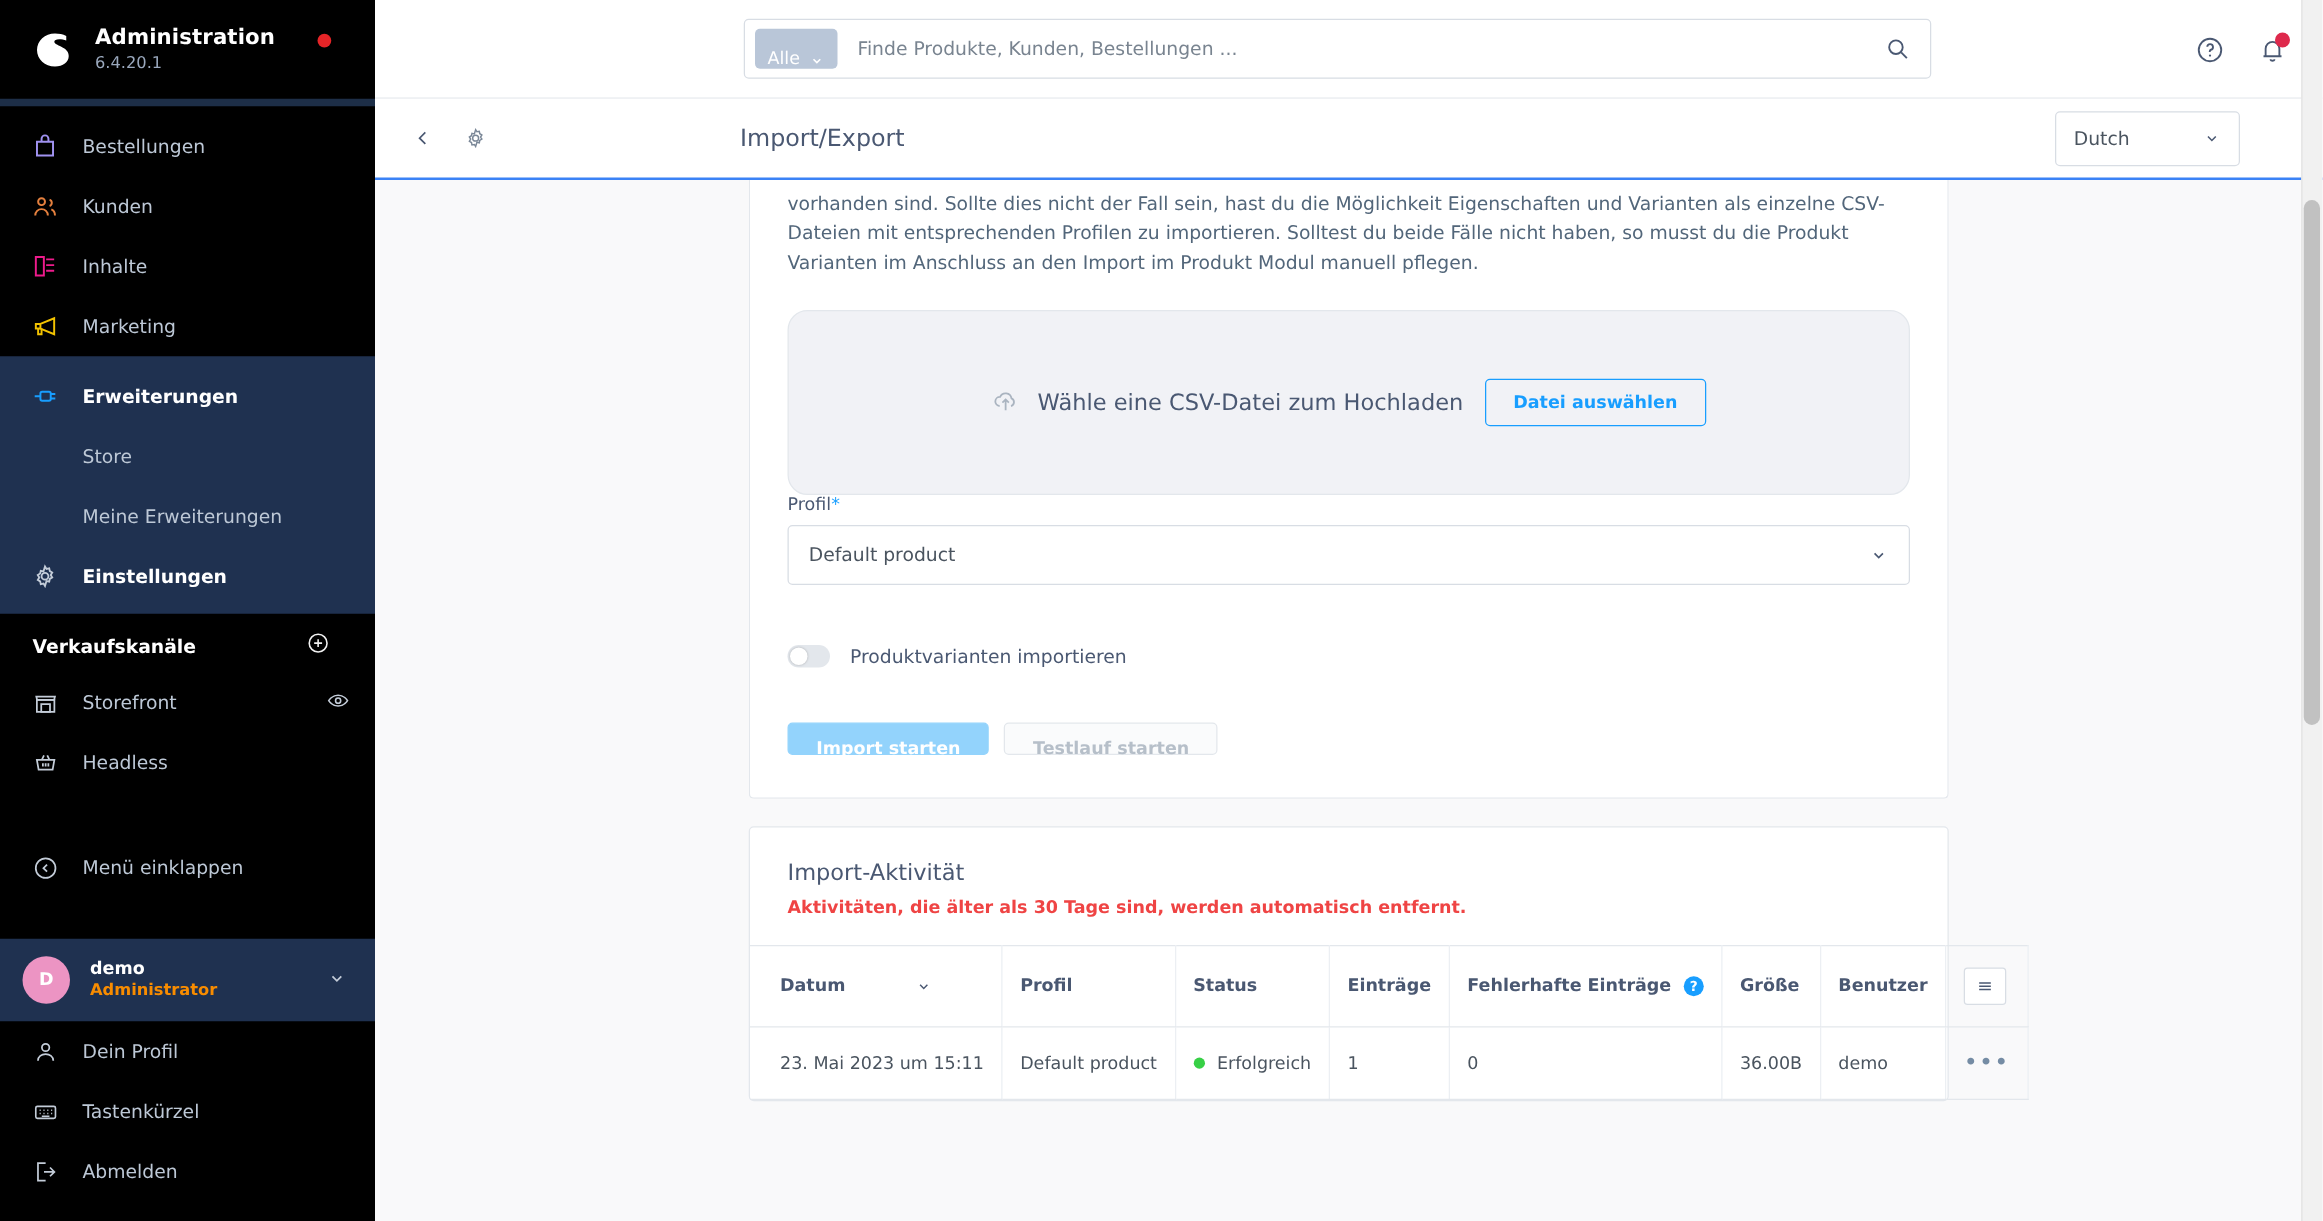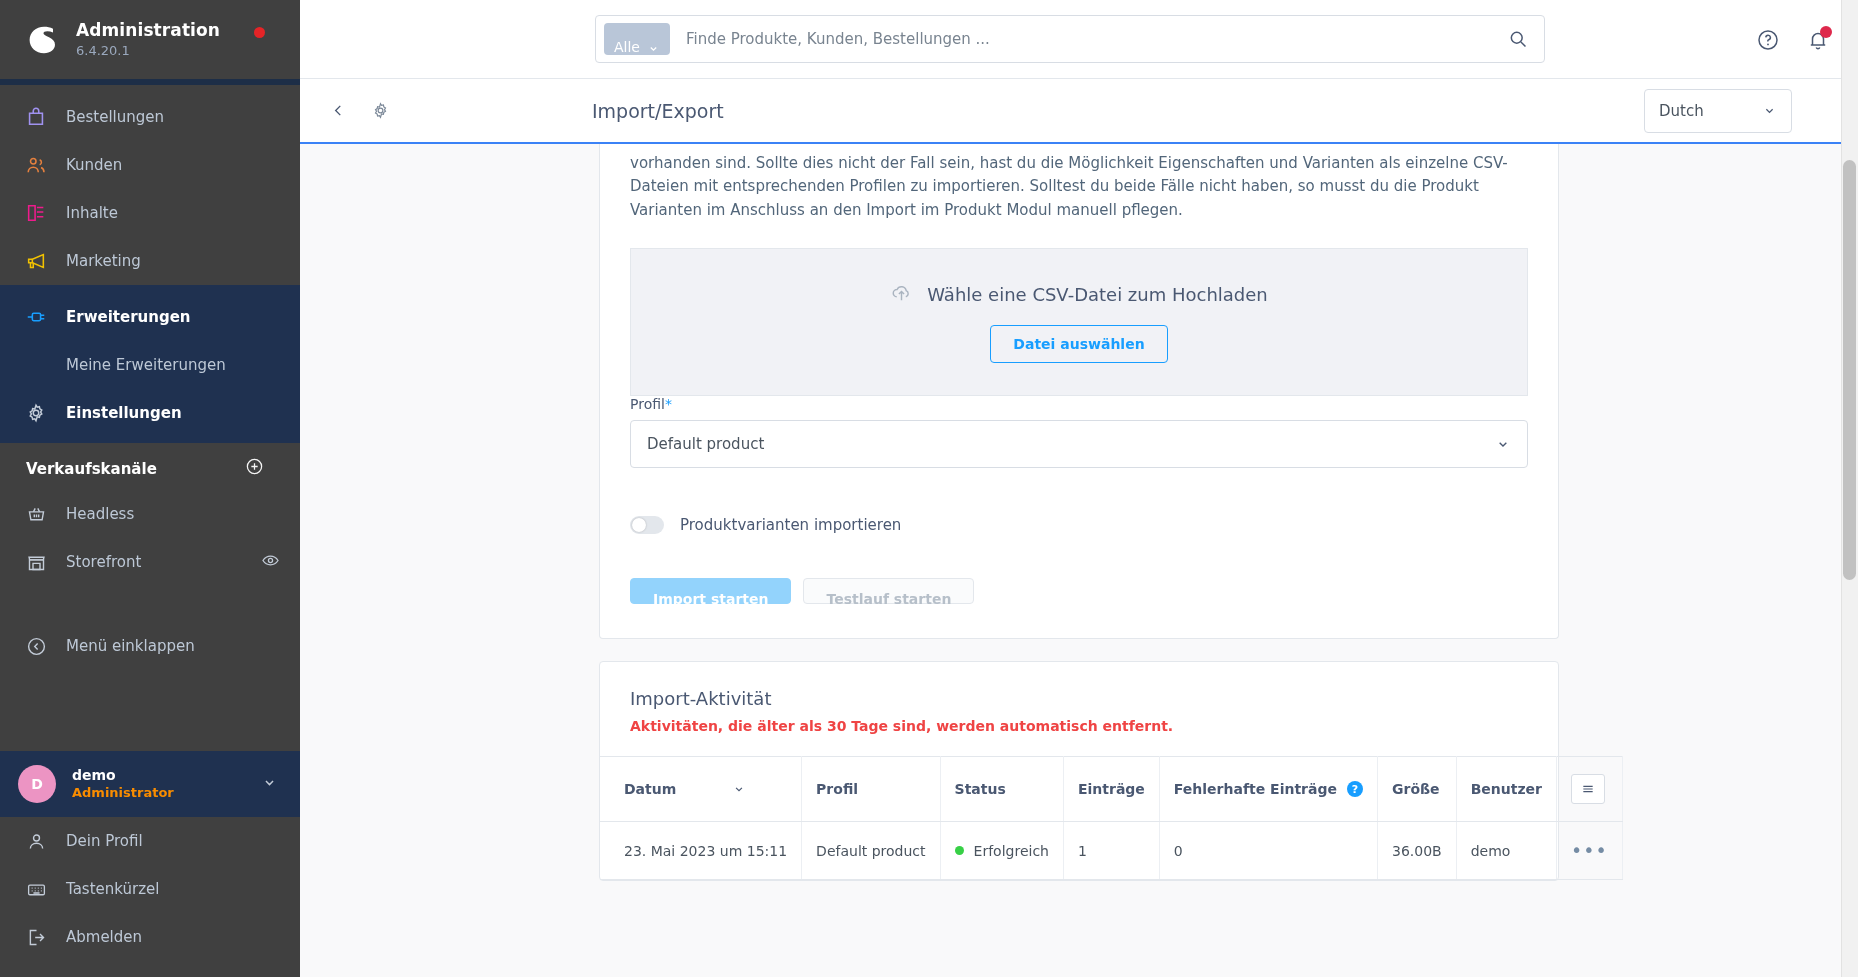--- a/index.html
+++ b/index.html
@@ -7,21 +7,21 @@
     width: 1858px; height: 977px;
     font-family: "DejaVu Sans", "Liberation Sans", sans-serif;
     background: #f9f9fa;
     overflow: hidden;
   }
   .app { display: flex; width: 1858px; height: 977px; position: relative; }
 
   
   .sidebar {
     width: 300px; min-width: 300px; height: 977px;
-    background: #404040; color: #d1d9e0;
+    background: #000000; color: #d1d9e0;
     display: flex; flex-direction: column;
     position: relative; z-index: 5;
   }
   .sb-head {
     height: 79px; display: flex; align-items: center;
     padding: 0 26px; position: relative;
   }
   .sb-logo { width: 36px; height: 36px; margin-right: 14px; flex: 0 0 auto; }
   .sb-titles { display: flex; flex-direction: column; line-height: 1.25; }
   .sb-title { font-size: 17px; font-weight: bold; color: #fff; letter-spacing: .1px; }
@@ -136,22 +136,22 @@
   .card.first { border-top: 0; border-radius: 0 0 4px 4px; }
   .card-pad { padding: 0 30px 34px 30px; }
 
   .intro-text {
     font-size: 15px; color: #52667a; line-height: 1.56;
     padding: 8px 30px 0 30px;
   }
 
   .dropzone {
     margin: 26px 0 0 0; background: #f1f2f6; border: 1px solid #e3e7ec;
-    border-radius: 0; height: 148px;
-    display: flex; flex-direction: column; align-items: center; justify-content: center; gap: 17px;
+    border-radius: 16px; height: 148px;
+    display: flex; align-items: center; justify-content: center; gap: 17px;
   }
   .dz-row { display: flex; align-items: center; gap: 14px; }
   .dz-text { font-size: 18px; color: #4a5872; }
   .dz-btn {
     border: 1px solid #189eff; color: #189eff; background: transparent;
     border-radius: 4px; height: 38px; padding: 0 22px;
     font-size: 14px; font-weight: bold; cursor: pointer; font-family: inherit;
   }
 
   .sec-title { font-size: 20px; color: #4a5872; margin: 42px 0 26px 0; }
@@ -304,20 +304,23 @@
       <div class="sb-item active">
         <span class="ic">
           <svg width="22" height="22" viewBox="0 0 24 24" fill="none" stroke="#189eff" stroke-width="1.7">
               <rect x="8" y="8" width="9" height="8" rx="1.5"></rect>
               <path d="M3 12h5M17 10h4M17 14h4"></path>
             </svg>
         </span>
         <span>Erweiterungen</span>
       </div>
       <div class="sb-sub">
+        <span>Store</span>
+      </div>
+      <div class="sb-sub">
         <span>Meine Erweiterungen</span>
       </div>
       <div class="sb-item active">
         <span class="ic">
           <svg width="22" height="22" viewBox="0 0 24 24" fill="none" stroke="#c3ccd8" stroke-width="1.6">
               <circle cx="12" cy="12" r="3"></circle>
               <path d="M12 3.5l1.3 2.1 2.4-.5.5 2.4 2.1 1.3-1.3 2.1 1.3 2.1-2.1 1.3-.5 2.4-2.4-.5L12 20.5l-1.3-2.1-2.4.5-.5-2.4-2.1-1.3L7 13l-1.3-2.1 2.1-1.3.5-2.4 2.4.5z"></path>
             </svg>
         </span>
         <span>Einstellungen</span>
@@ -331,42 +334,42 @@
             <circle cx="12" cy="12" r="9"></circle>
             <path d="M12 8v8M8 12h8"></path>
           </svg>
       </span>
     </div>
 
     <div>
       <div class="sb-item">
         <span class="ic">
           <svg width="21" height="21" viewBox="0 0 24 24" fill="none" stroke="#c3ccd8" stroke-width="1.6">
-              <path d="M4 9h16l-1.6 9H5.6z"></path>
-              <path d="M8.5 9l2-4M15.5 9l-2-4"></path>
-              <path d="M9.5 12v3M14.5 12v3M12 12v3"></path>
-            </svg>
-        </span>
-        <span>Headless</span>
-      </div>
-      <div class="sb-item">
-        <span class="ic">
-          <svg width="21" height="21" viewBox="0 0 24 24" fill="none" stroke="#c3ccd8" stroke-width="1.6">
               <path d="M4 9h16v11H4z"></path>
               <path d="M3.5 6h17l-.7 3H4.2z"></path>
               <path d="M8 13h8v7H8z"></path>
             </svg>
         </span>
         <span>Storefront</span>
         <span style="margin-left:auto">
           <svg width="19" height="19" viewBox="0 0 24 24" fill="none" stroke="#c3ccd8" stroke-width="1.6">
               <path d="M2.5 12S6 6.5 12 6.5 21.5 12 21.5 12 18 17.5 12 17.5 2.5 12 2.5 12z"></path>
               <circle cx="12" cy="12" r="2.6"></circle>
             </svg>
         </span>
+      </div>
+      <div class="sb-item">
+        <span class="ic">
+          <svg width="21" height="21" viewBox="0 0 24 24" fill="none" stroke="#c3ccd8" stroke-width="1.6">
+              <path d="M4 9h16l-1.6 9H5.6z"></path>
+              <path d="M8.5 9l2-4M15.5 9l-2-4"></path>
+              <path d="M9.5 12v3M14.5 12v3M12 12v3"></path>
+            </svg>
+        </span>
+        <span>Headless</span>
       </div>
     </div>
 
     <div style="height:36px"></div>
 
     <div class="sb-item">
       <span class="ic">
         <svg width="21" height="21" viewBox="0 0 24 24" fill="none" stroke="#c3ccd8" stroke-width="1.6">
             <circle cx="12" cy="12" r="9"></circle>
             <path d="M13.3 8.7L10 12l3.3 3.3"></path>

